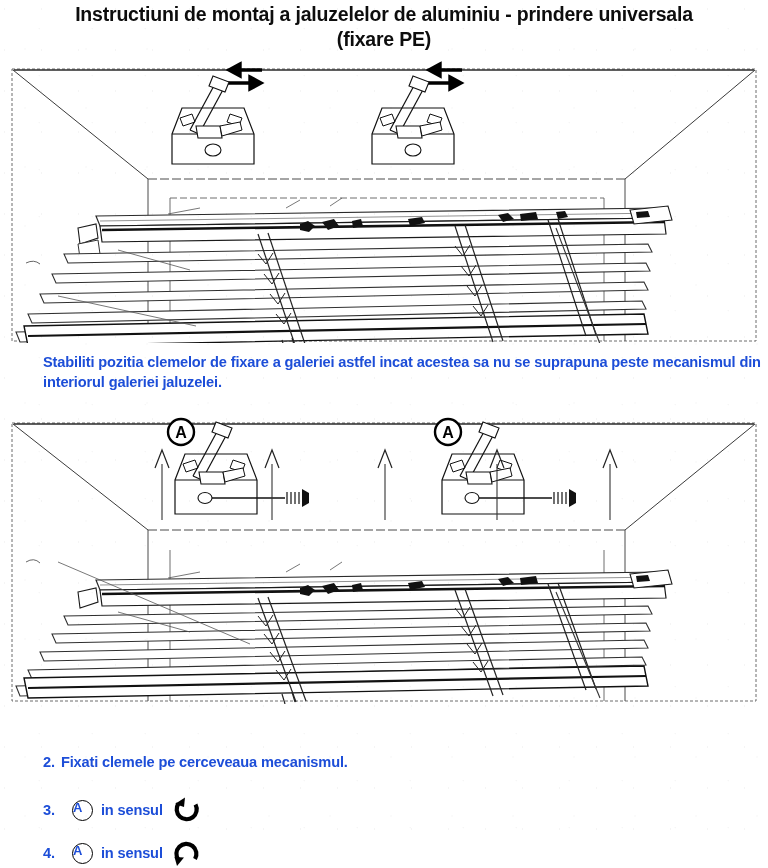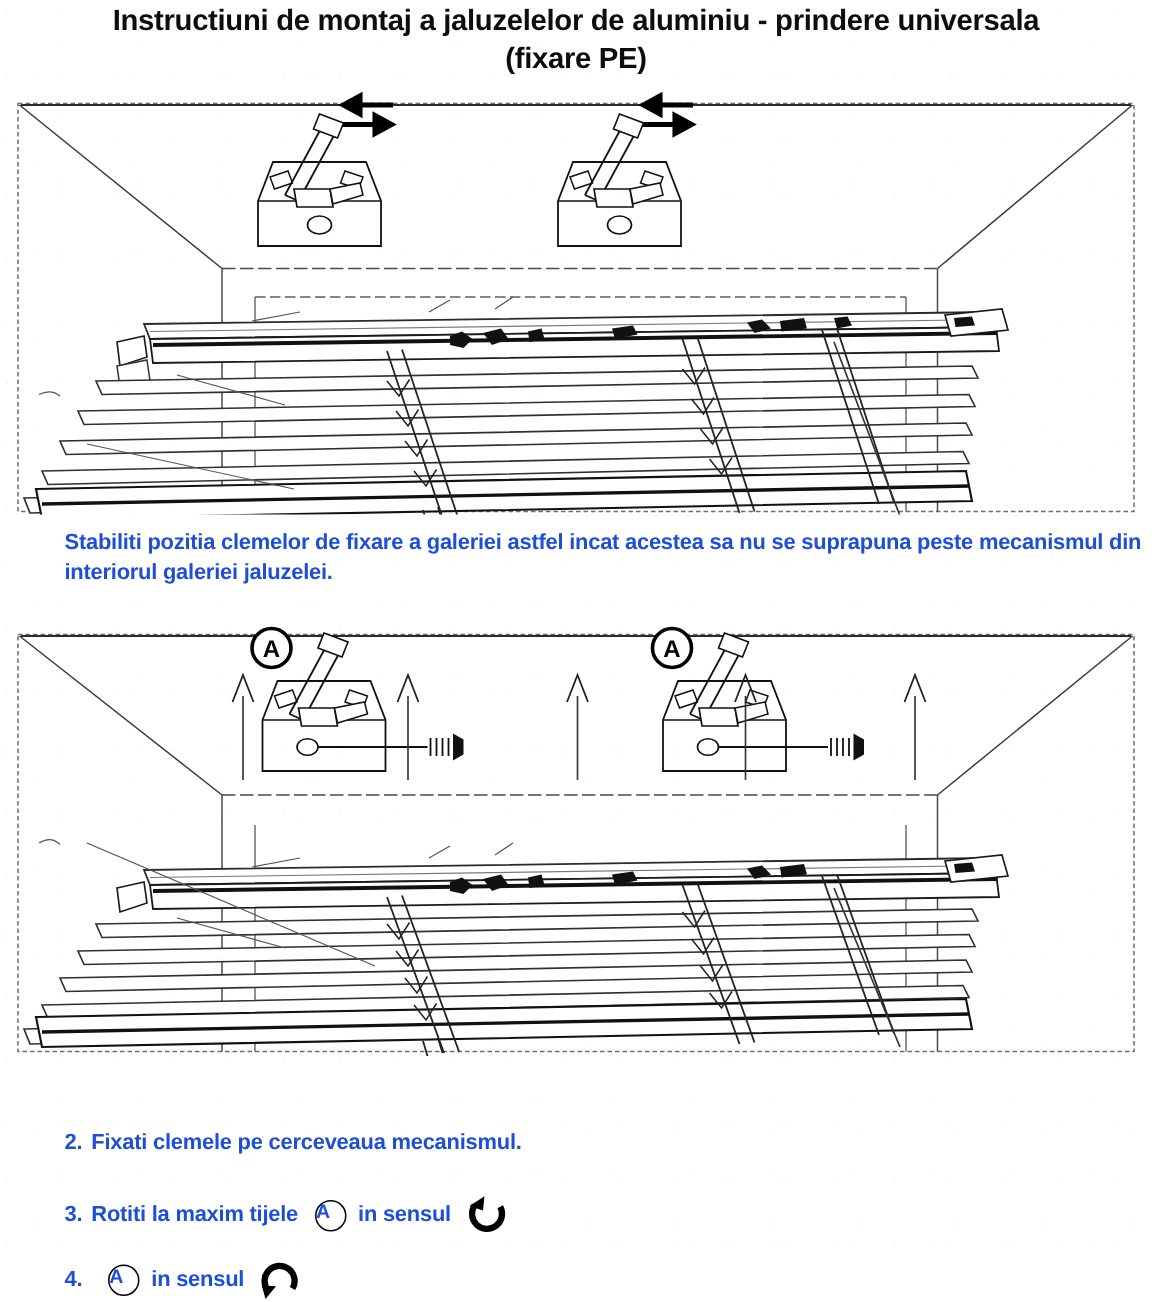--- a/index.html
+++ b/index.html
@@ -318,21 +318,20 @@
     <span>2.</span>
     <span class="gap-s"></span>
     <span>Fixati clemele pe cerceveaua mecanismul.</span>
   </div>
 </div>
 
 <div class="step" id="step-3">
   <div class="step-row">
     <span>3.</span>
     <span class="gap-s"></span>
-    <span>Rotiti la maxim tijele</span>
     <span class="gap-m"></span>
     <span class="circled-a">A</span>
     <span class="gap-s"></span>
     <span>in sensul</span>
     <span class="gap-m"></span>
     <span class="rot-icon">
       <svg viewBox="0 0 30 30" width="30" height="30" xmlns="http://www.w3.org/2000/svg">
         <path d="M6.5,8.5 A10,10 0 1 0 23.5,9.5" fill="none" stroke="#000" stroke-width="4.2" stroke-linecap="butt"></path>
         <path d="M3,9 L13,2.5 L12,12 Z" fill="#000"></path>
       </svg>

